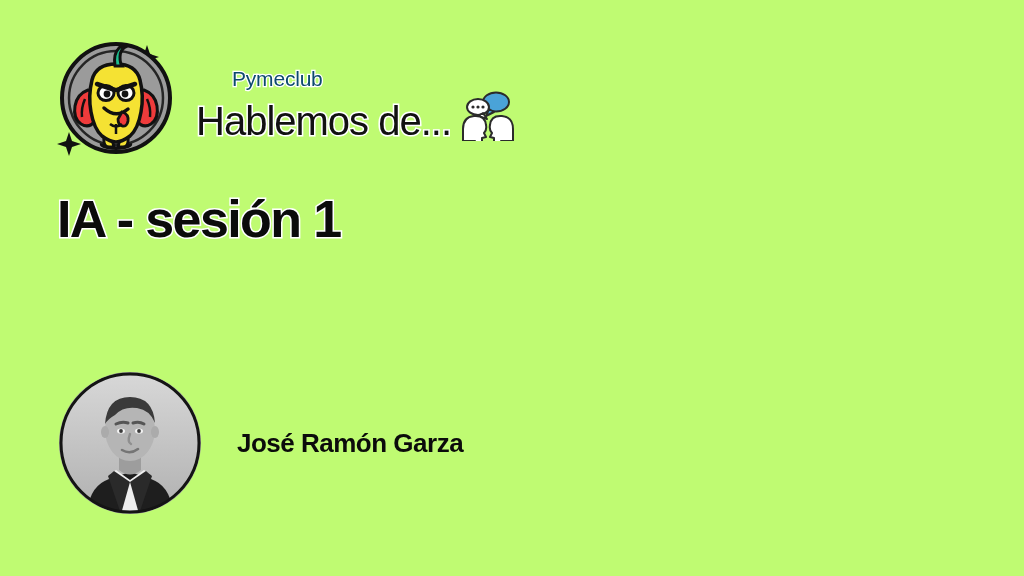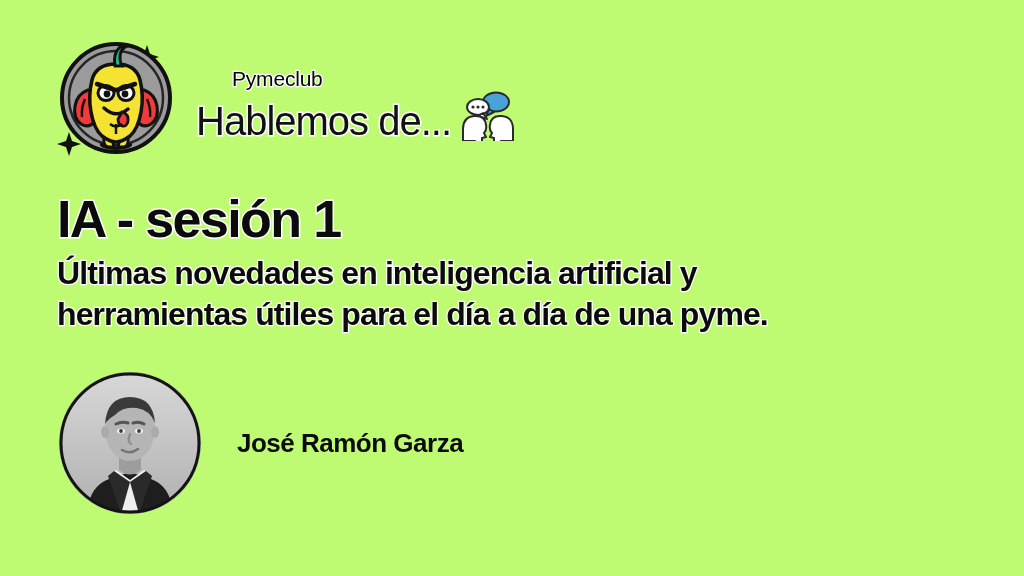--- a/index.html
+++ b/index.html
@@ -40,21 +40,21 @@
   .brand-text {
     display: flex;
     flex-direction: column;
     justify-content: center;
     padding-top: 10px;
   }
   .brand-name {
     font-size: 21px;
     font-weight: 400;
     line-height: 1.15;
-    color: #000000;
+    color: #0c4a6e;
     letter-spacing: -0.2px;
     -webkit-text-stroke: 2.5px #ffffff;
     paint-order: stroke fill;
     padding-left: 36px;
   }
   .brand-row {
     display: flex;
     align-items: flex-end;
     gap: 8px;
   }
@@ -199,24 +199,20 @@
           <path d="M4 50 v-12 q0 -12 11 -13 q11 -1 12 9 q1 5 -2 8 l2 4 l-4 1 v3 q0 2 -3 2 h-4 v-2 Z" fill="#ffffff" stroke="#2b2b2b" stroke-width="2" stroke-linejoin="round"></path>
 
           <path d="M54 50 v-12 q0 -12 -11 -13 q-11 -1 -12 9 q-1 5 2 8 l-2 4 l4 1 v3 q0 2 3 2 h4 v-2 Z" fill="#ffffff" stroke="#2b2b2b" stroke-width="2" stroke-linejoin="round"></path>
         </svg>
       </div>
     </div>
   </div>
 
   <div class="title-block">
     <h1 class="session-title">IA - sesión 1</h1>
-    <p class="session-subtitle">
-      <span class="sub-line">Últimas novedades en inteligencia artificial y</span>
-      <span class="sub-line">herramientas útiles para el día a día de una pyme.</span>
-    </p>
   </div>
 
   <div class="speaker">
     <svg class="speaker-avatar" viewBox="0 0 142 142" aria-hidden="true">
       <defs>
         <clipPath id="avatarClip">
           <circle cx="71" cy="71" r="69"></circle>
         </clipPath>
         <linearGradient id="bgGrad" x1="0" y1="0" x2="0" y2="1">
           <stop offset="0%" stop-color="#d8d8d8"></stop>

